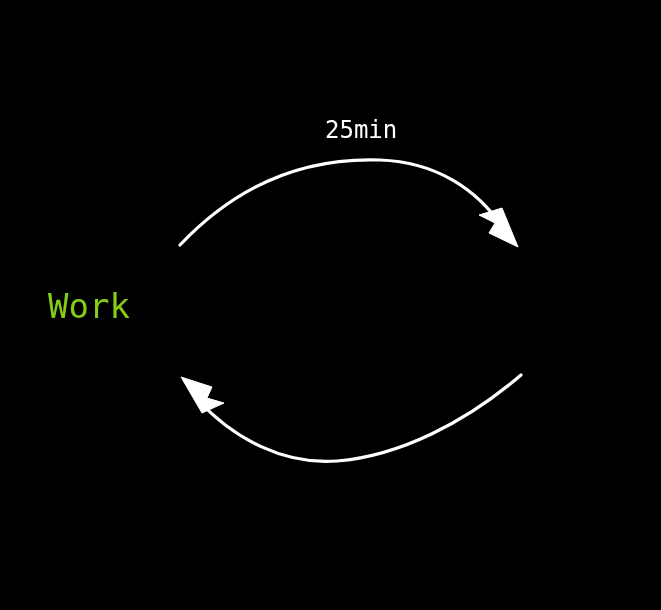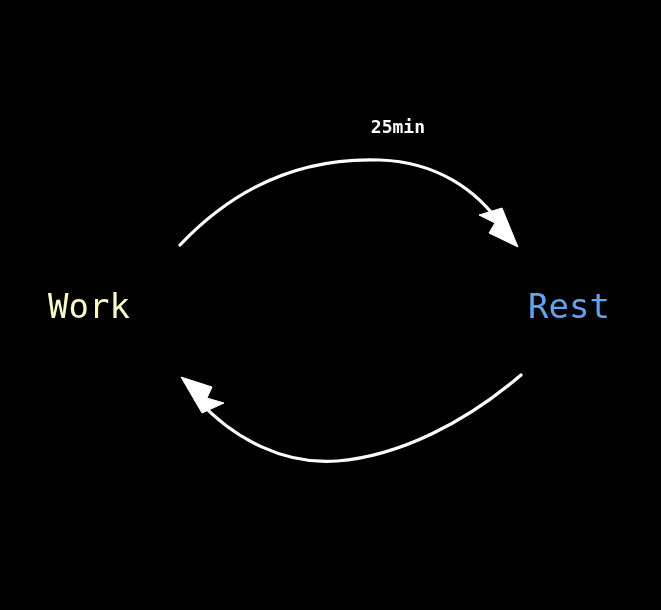--- a/index.html
+++ b/index.html
@@ -42,27 +42,27 @@
     left: 48px;
     top: 289px;
   }
   #node-rest {
     left: 528px;
     top: 289px;
   }
   .edge-label {
     position: absolute;
     font-family: "DejaVu Sans Mono", monospace;
-    font-size: 18px;
-    font-weight: 700;
+    font-size: 24px;
+    font-weight: 400;
     letter-spacing: 0px;
     white-space: pre;
     line-height: 1;
     user-select: none;
-    text-align: right;
+    text-align: left;
   }
   #edge-label-work-rest {
     left: 325px;
     top: 118px;
     width: 100px;
   }
   #edge-label-rest-work {
     left: 248px;
     top: 478px;
     width: 100px;
@@ -81,20 +81,19 @@
       <path d="M 518,247 L 489,233 L 495,223 L 479,215 L 502,208 Z" fill="#ffffff" stroke="#ffffff" stroke-width="1" stroke-linejoin="round"></path>
     </g>
 
     <g>
       <path d="M 521,375 C 466,422 400,456 337,461 C 284,465 234,439 198,400" fill="none" stroke="#ffffff" stroke-width="3.2" stroke-linecap="round" stroke-linejoin="round"></path>
 
       <path d="M 181,377 L 212,387 L 207,398 L 224,403 L 202,413 Z" fill="#ffffff" stroke="#ffffff" stroke-width="1" stroke-linejoin="round"></path>
     </g>
   </svg>
 
-  <div class="node-label" id="node-work" style="color:#fef9c3;text-align:center;">Work</div>
+  <div class="node-label" id="node-work" style="color:#84cc16;text-align:center;">Work</div>
 
-  <div class="node-label" id="node-rest" style="color:#5fa5f0;">Rest</div>
 
   <div class="edge-label" id="edge-label-work-rest" style="color:#ffffff;">25min</div>
 
 
 </div>
 
 </body></html>

